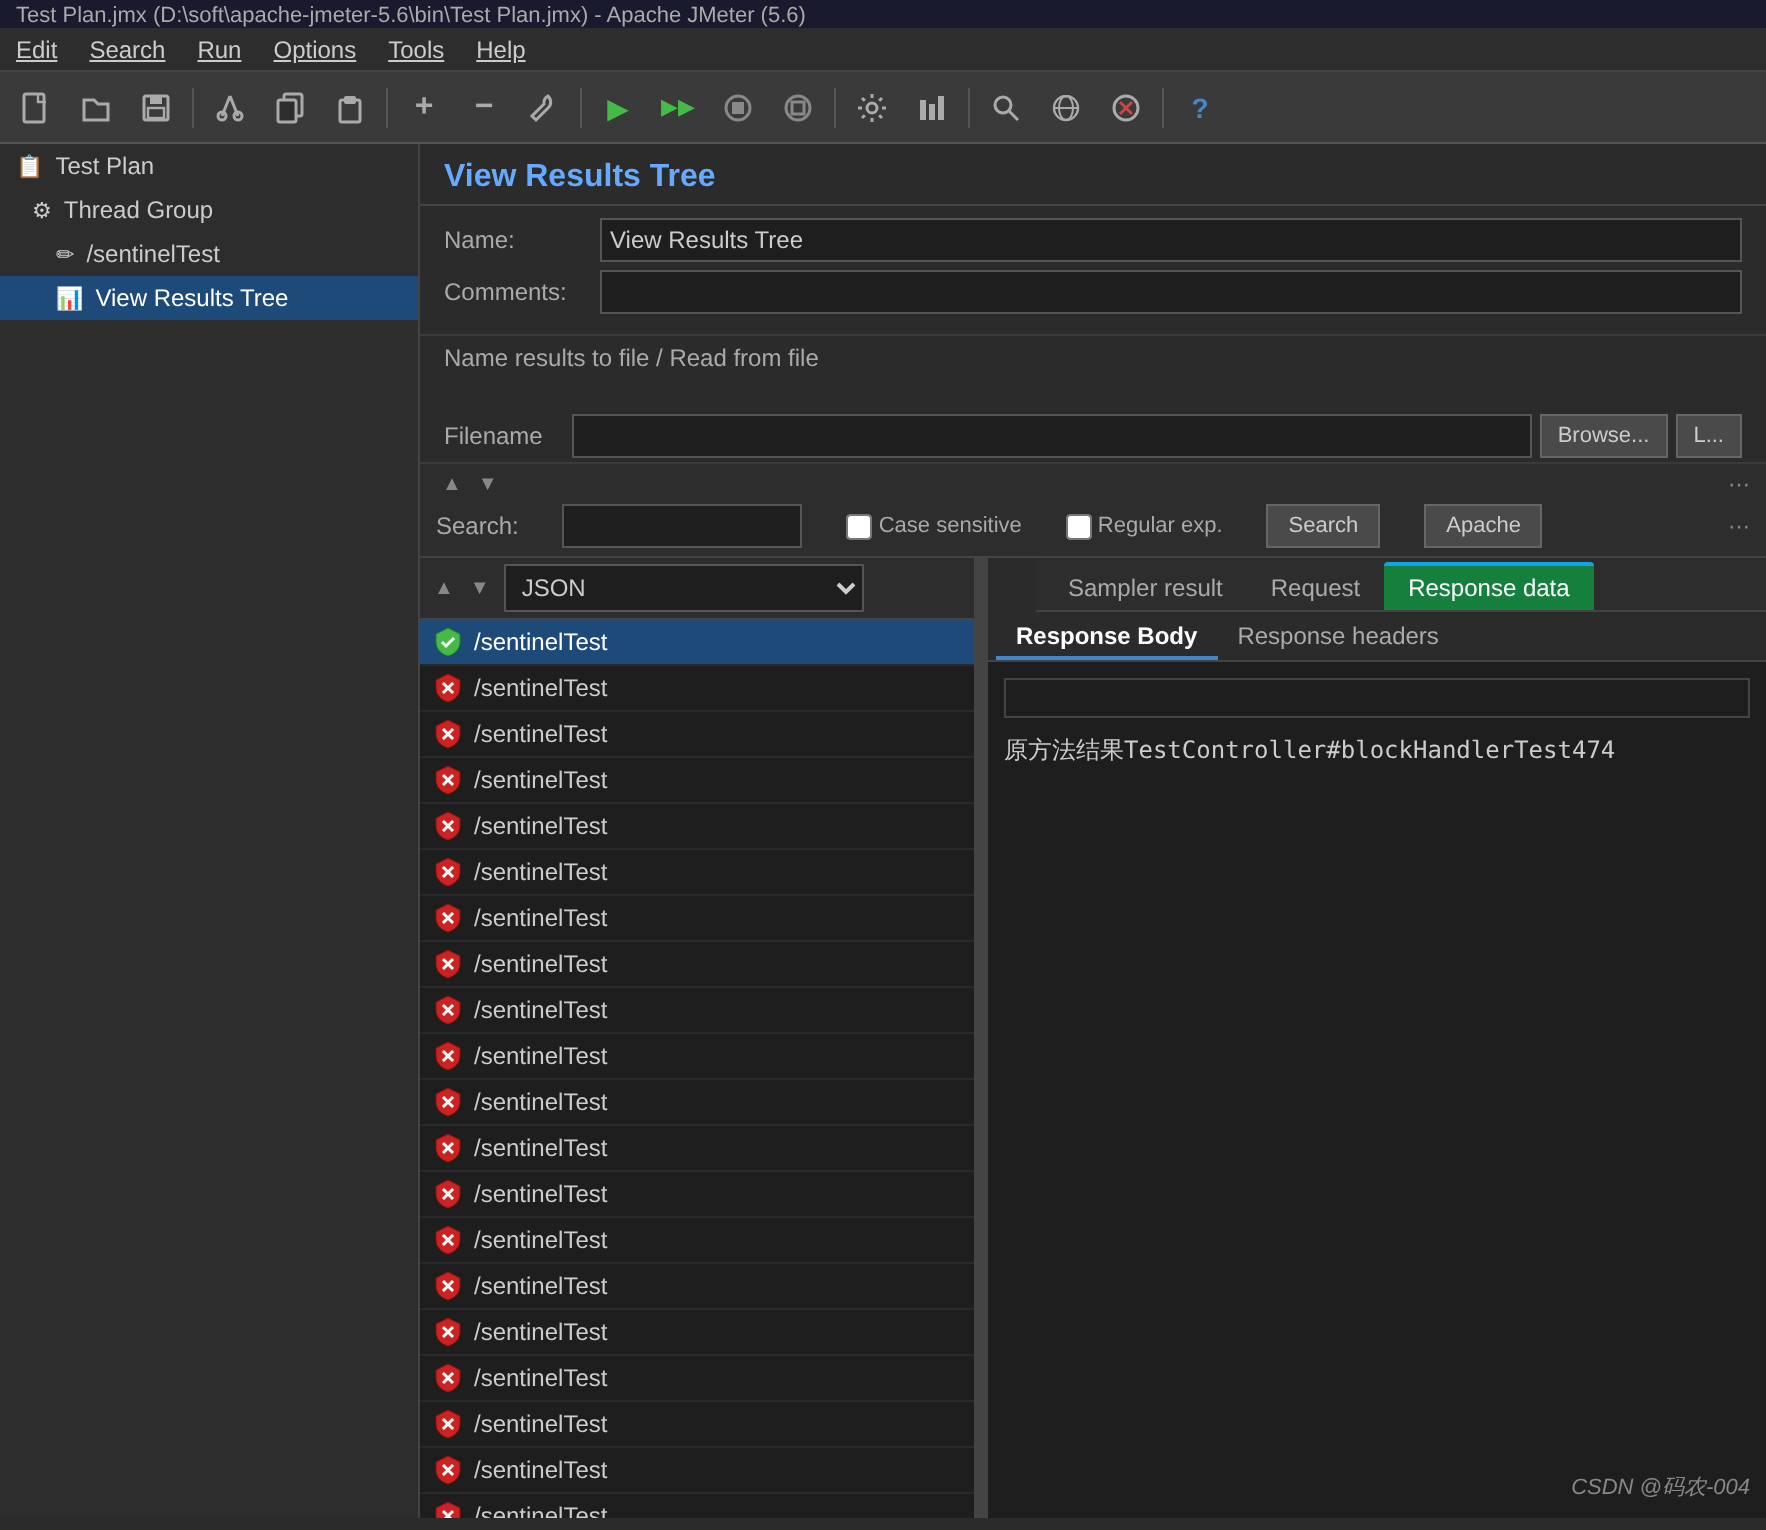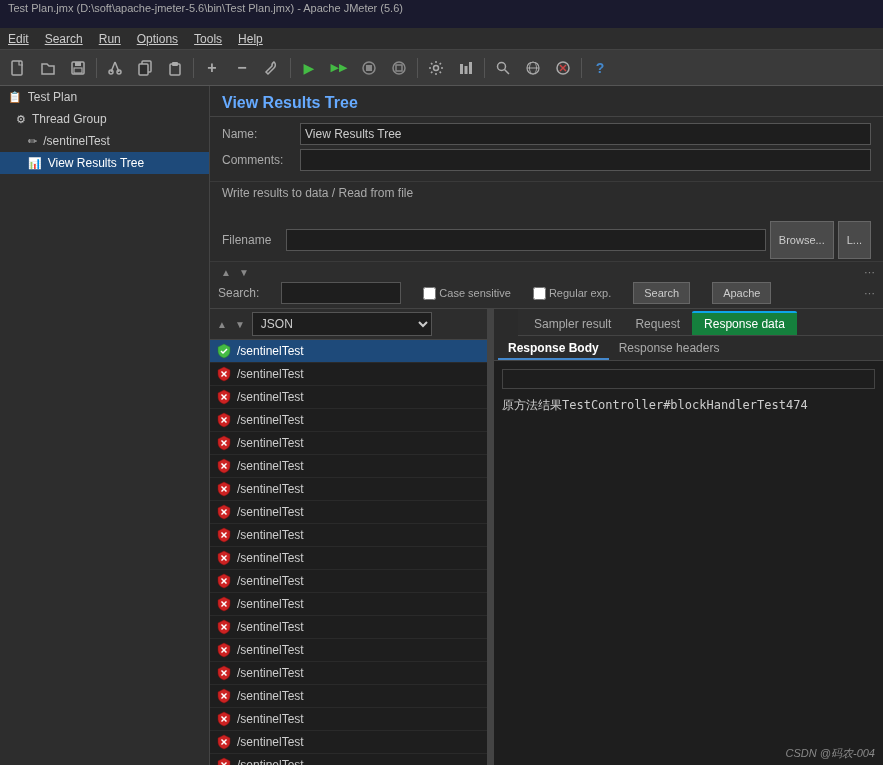--- a/index.html
+++ b/index.html
@@ -12,24 +12,24 @@
       height: 765px;
       overflow: hidden;
       position: relative;
     }
 
     
     .title-bar {
       background: #1a1a2e;
       color: #aaaaaa;
       font-size: 11px;
-      padding: 14px 8px;
+      padding: 2px 8px;
       height: 14px;
       display: flex;
-      align-items: flex-end;
+      align-items: flex-start;
     }
 
     
     .menu-bar {
       background: #2d2d2d;
       display: flex;
       align-items: center;
       height: 22px;
       border-bottom: 1px solid #444;
     }
@@ -168,21 +168,21 @@
       font-size: 12px;
       height: 22px;
     }
     .btn-small {
       background: #4a4a4a;
       border: 1px solid #666;
       color: #cccccc;
       padding: 2px 8px;
       font-size: 11px;
       cursor: pointer;
-      height: 38px;
+      height: 22px;
     }
 
     
     .search-toolbar {
       background: #2d2d2d;
       border-bottom: 1px solid #444;
       padding: 4px 8px;
     }
     .search-row {
       display: flex;
@@ -366,21 +366,21 @@
     }
     .nav-arrow {
       color: #888;
       cursor: pointer;
       font-size: 10px;
       padding: 1px 3px;
     }
 
     .watermark {
       position: absolute;
-      bottom: 4px;
+      bottom: 14px;
       right: 8px;
       color: #888;
       font-size: 11px;
       font-style: italic;
     }
   </style>
 </head>
 <body>
 
 <div class="title-bar">
@@ -530,21 +530,21 @@
         <span class="form-label">Name:</span>
         <input class="form-input" type="text" value="View Results Tree" style="">
       </div>
       <div class="form-row">
         <span class="form-label">Comments:</span>
         <input class="form-input" type="text" style="">
       </div>
     </div>
 
     <div style="padding: 2px 12px; border-bottom: 1px solid #3a3a3a;">
-      <div class="write-results-label">Write results to data / Read from file</div>
+      <div class="write-results-label">Name results to file / Read from file</div>
       <div class="filename-row" style="margin-top: 19px;">
         <span style="color:#aaa;min-width:60px;">Filename</span>
         <input class="filename-input" type="text" style="">
         <button class="btn-small">Browse...</button>
         <button class="btn-small">L...</button>
       </div>
     </div>
 
     <div class="search-toolbar">
 

